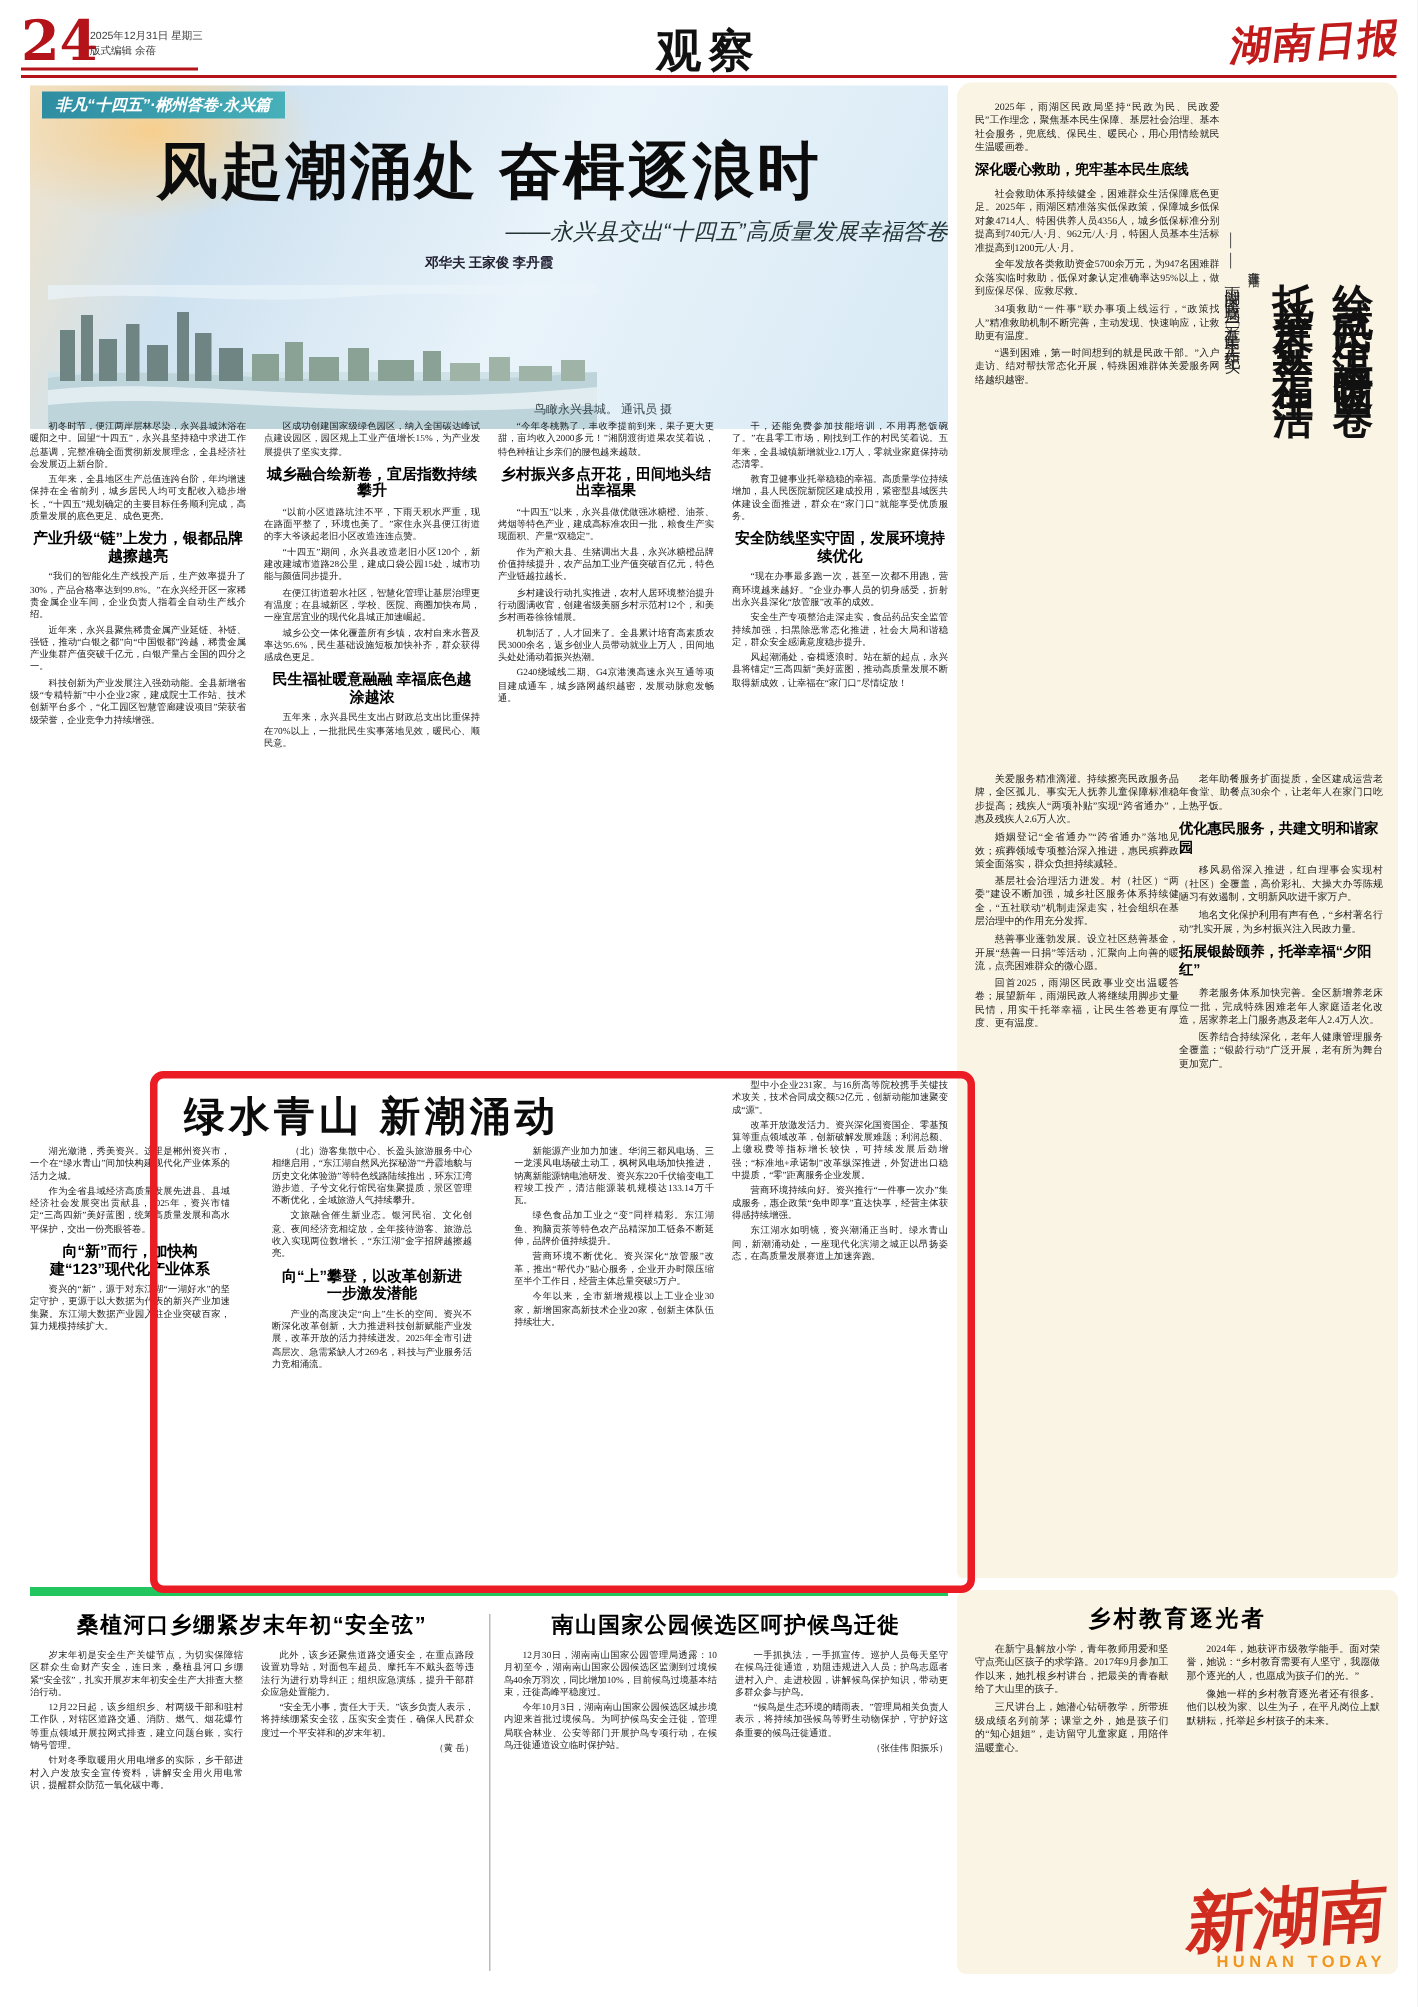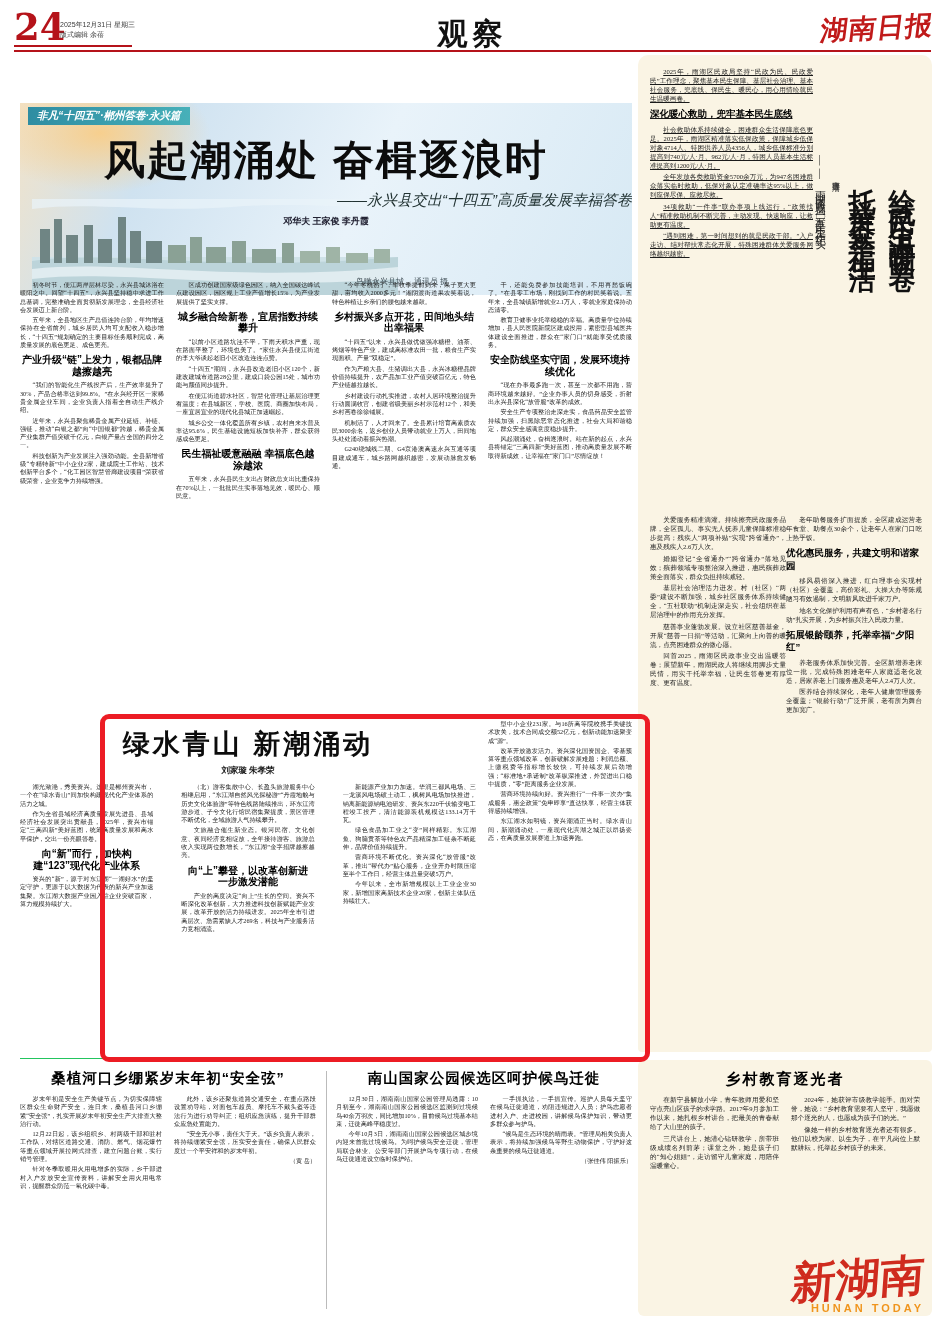--- a/index.html
+++ b/index.html
@@ -19,22 +19,22 @@
             font-family:"DejaVu Serif",serif;transform:skewX(-10deg) rotate(-3deg);letter-spacing:1px;}
   .hdr-rule{position:absolute;left:14px;top:50px;width:917px;height:2px;background:#b5131a;}
   
   .cols{display:flex;gap:12px;}
   .col{flex:1;overflow:hidden;}
   .col p{margin:0 0 2px;text-indent:2em;text-align:justify;font-size:6.2px;line-height:8.3px;color:#212121;}
   .col p.sub{text-indent:0;text-align:center;font-weight:700;font-size:10px;line-height:11.5px;
              font-family:"Liberation Sans",sans-serif;margin:5px 2px 4px;color:#000;}
   .col p.r{text-align:right;text-indent:0;}
   
-  #hero{position:absolute;left:20px;top:57px;width:612px;height:192px;overflow:hidden;
-        background:linear-gradient(115deg,#f3e3c8 0%,#cfe2f0 22%,#e9f3fa 55%,#d7e9f4 100%);margin-top:46px;}
+  #hero{position:absolute;left:20px;top:57px;width:612px;height:229px;overflow:hidden;
+        background:linear-gradient(115deg,#f3e3c8 0%,#cfe2f0 22%,#e9f3fa 55%,#d7e9f4 100%);}
   #hero .glow{position:absolute;left:-30px;top:-30px;width:220px;height:120px;
         background:radial-gradient(closest-side,#f7cf8e,rgba(247,207,142,0));}
   .badge{position:absolute;left:8px;top:4px;padding:2px 9px;color:#fff;font-size:10.5px;font-weight:700;
          font-style:italic;background:linear-gradient(90deg,#2f8da2,#47b0b9);
          font-family:"Liberation Sans",sans-serif;}
   .hero-title{position:absolute;left:0;right:0;top:30px;text-align:center;font-size:41px;font-weight:900;
               letter-spacing:2px;color:#0c0c0c;font-family:"Liberation Sans","DejaVu Sans",sans-serif;}
   .hero-sub{position:absolute;left:0;right:0;top:88px;text-align:right;font-size:15px;color:#233;
             font-family:"Liberation Sans",sans-serif;font-style:italic;}
   .hero-by{position:absolute;left:0;right:0;top:112px;text-align:center;font-size:9px;font-weight:700;color:#223;}
@@ -51,35 +51,35 @@
   .zx-sub{text-align:center;font-size:13px;color:#333;font-family:"Liberation Sans",sans-serif;margin:2px 0;}
   .zx-by{text-align:center;font-size:8.5px;font-weight:700;margin:3px 0 6px;}
   #zx-cols{display:flex;gap:28px;height:238px;}
   #zx-cols .col{height:238px;}
   #zx-col4{position:absolute;right:0;top:0;width:144px;height:330px;overflow:hidden;}
   #zx-col4 p{margin:0 0 2px;text-indent:2em;text-align:justify;font-size:6.2px;line-height:8.3px;}
   
   #redbox{position:absolute;left:100px;top:714px;width:540px;height:338px;border:5px solid #ec1c24;
           border-radius:9px;z-index:60;}
   
-  #bottom{position:absolute;left:20px;top:1058px;width:612px;height:258px;border-top:1px solid #22c55e;padding-top:6px;}
+  #bottom{position:absolute;left:20px;top:1058px;width:612px;height:258px;border-top:6px solid #22c55e;padding-top:6px;}
   .b-art{position:absolute;top:6px;width:296px;height:250px;}
   .b-art h3{margin:4px 0 7px;text-align:center;font-size:14.5px;font-weight:700;letter-spacing:1px;
             font-family:"Liberation Sans",sans-serif;color:#000;}
   .b-art .cols{height:210px;}
   .b-art .col{height:210px;}
   #b1{left:0;}
   #b2{left:316px;}
   #b-div{position:absolute;left:306px;top:12px;height:238px;width:1px;background:#bbb;}
   
   #rail{position:absolute;left:638px;top:55px;width:294px;height:997px;background:#faf4e4;
         border-radius:10px 10px 4px 4px;}
   #rail-inner{position:absolute;left:12px;top:12px;right:10px;bottom:10px;}
   #rail-row1{display:flex;height:442px;}
-  #rail-c1{width:178px;overflow:hidden;text-decoration:underline;}
+  #rail-c1{width:178px;overflow:hidden;}
   #rail-c1 p,#rail-row2 p{margin:0 0 2.5px;text-indent:2em;text-align:justify;font-size:6.6px;
         line-height:9px;color:#222;}
   #rail-c1 p.sub,#rail-row2 p.sub{text-indent:0;text-align:left;font-weight:700;font-size:9.5px;
         line-height:12.5px;font-family:"Liberation Sans",sans-serif;margin:5px 0 4px;color:#000;}
   #rail-vert{flex:1;display:flex;flex-direction:row-reverse;justify-content:flex-start;padding-top:12px;}
   .v-title{writing-mode:vertical-rl;font-size:27px;font-weight:900;letter-spacing:11px;
            font-family:"Liberation Serif",serif;color:#111;line-height:40px;padding-top:88px;}
   .v-author{writing-mode:vertical-rl;font-size:8px;color:#333;padding-top:96px;margin:0 2px;}
   .v-sub{writing-mode:vertical-rl;font-size:10.5px;color:#222;letter-spacing:3px;padding-top:76px;}
   #rail-row2{display:flex;gap:0;height:515px;margin-top:6px;}
@@ -187,21 +187,20 @@
         <p class="sub">安全防线坚实守固，发展环境持续优化</p>
         <p>“现在办事最多跑一次，甚至一次都不用跑，营商环境越来越好。”企业办事人员的切身感受，折射出永兴县深化“放管服”改革的成效。</p>
         <p>安全生产专项整治走深走实，食品药品安全监管持续加强，扫黑除恶常态化推进，社会大局和谐稳定，群众安全感满意度稳步提升。</p>
         <p>风起潮涌处，奋楫逐浪时。站在新的起点，永兴县将锚定“三高四新”美好蓝图，推动高质量发展不断取得新成效，让幸福在“家门口”尽情绽放！</p>
       </div>
   </div>
 
   <div id="zx">
     <div id="zx-main">
       <div class="zx-title">绿水青山  新潮涌动</div>
-      <div class="zx-by">刘家璇  朱孝荣</div>
       <div id="zx-cols">
         <div class="col">
             <p>湖光潋滟，秀美资兴。这里是郴州资兴市，一个在“绿水青山”间加快构建现代化产业体系的活力之城。</p>
             <p>作为全省县域经济高质量发展先进县、县域经济社会发展突出贡献县，2025年，资兴市锚定“三高四新”美好蓝图，统筹高质量发展和高水平保护，交出一份亮眼答卷。</p>
             <p class="sub">向“新”而行，加快构建“123”现代化产业体系</p>
             <p>资兴的“新”，源于对东江湖“一湖好水”的坚定守护，更源于以大数据为代表的新兴产业加速集聚。东江湖大数据产业园入驻企业突破百家，算力规模持续扩大。</p>
           </div>
         <div class="col">
             <p>（北）游客集散中心、长盈头旅游服务中心相继启用，“东江湖自然风光探秘游”“丹霞地貌与历史文化体验游”等特色线路陆续推出，环东江湾游步道、子兮文化行馆民宿集聚提质，景区管理不断优化，全域旅游人气持续攀升。</p>
             <p>文旅融合催生新业态。银河民宿、文化创意、夜间经济竞相绽放，全年接待游客、旅游总收入实现两位数增长，“东江湖”金字招牌越擦越亮。</p>

